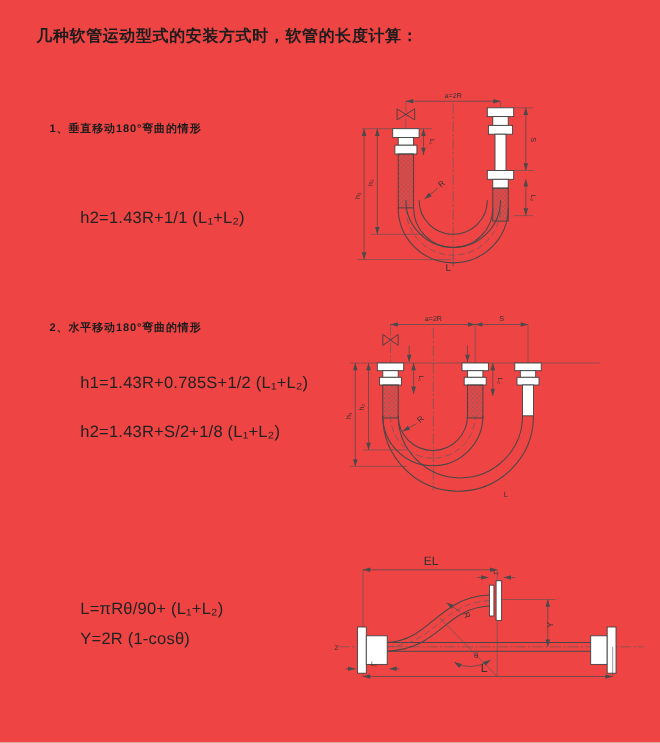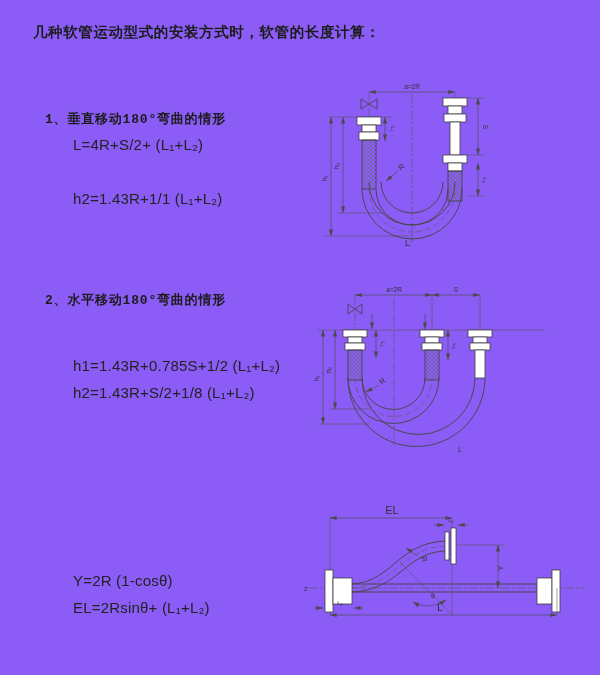--- a/index.html
+++ b/index.html
@@ -1,27 +1,27 @@
 <!DOCTYPE html>
 <html><head>
 <meta charset="utf-8">
 <style>
   html,body { margin:0; padding:0; background:#e8e8e8; }
   .page {
-    position:relative; width:600px; height:675px; background:#8b5cf6;
+    position:relative; width:600px; height:675px; background:#ef4444;
     font-family:"Liberation Sans", sans-serif; color:#1c1c1c;
     overflow:hidden; margin:0 auto;
   }
   .title {
     position:absolute; left:33px; top:23px;
     font-size:14.5px; font-weight:bold; letter-spacing:0.6px; white-space:nowrap;
   }
   .sec-heading {
     position:absolute; left:45px;
-    font-size:13px; font-weight:bold; letter-spacing:0.8px; white-space:nowrap;font-family:Liberation Mono, monospace;
+    font-size:10px; font-weight:bold; letter-spacing:0.8px; white-space:nowrap;
   }
   .formula {
     position:absolute; left:73px;
     font-size:15px; font-weight:normal; letter-spacing:0.2px; white-space:nowrap;
     color:#222;
   }
   svg { position:absolute; overflow:visible; }
   svg text { font-family:"Liberation Sans", sans-serif; fill:#333; }
   .dline   { stroke:#4a4a4a; stroke-width:0.65; fill:none; }   
   .xline   { stroke:#555;    stroke-width:0.55; fill:none; }   
@@ -32,29 +32,28 @@
   .hatchr  { stroke:#3f3f3f; stroke-width:0.8; }
 </style>
 </head>
 <body>
 
 <div class="page">
 
   <div class="title">几种软管运动型式的安装方式时，软管的长度计算：</div>
 
   <div class="sec-heading" style="top:110px">1、垂直移动180°弯曲的情形</div>
-  <div class="formula" style="top:136px">L=4R+S/2+ (L₁+L₂)</div>
   <div class="formula" style="top:190px">h2=1.43R+1/1 (L₁+L₂)</div>
 
   <div class="sec-heading" style="top:291px">2、水平移动180°弯曲的情形</div>
-  <div class="formula" style="top:357px">h1=1.43R+0.785S+1/2 (L₁+L₂)</div>
+  <div class="formula" style="top:340px">h1=1.43R+0.785S+1/2 (L₁+L₂)</div>
   <div class="formula" style="top:384px">h2=1.43R+S/2+1/8 (L₁+L₂)</div>
 
+  <div class="formula" style="top:545px">L=πRθ/90+ (L₁+L₂)</div>
   <div class="formula" style="top:572px">Y=2R (1-cosθ)</div>
-  <div class="formula" style="top:599px">EL=2Rsinθ+ (L₁+L₂)</div>
 
   <svg style="left:315px; top:70px" width="185" height="185" viewBox="0 0 185 185">
     <defs>
       <marker id="arrA" viewBox="0 0 10 10" refX="9.3" refY="5" markerUnits="userSpaceOnUse" markerWidth="7.5" markerHeight="7.5" orient="auto-start-reverse">
         <path d="M0.5,2.2 L9.3,5 L0.5,7.8 Z" fill="#4a4a4a"></path>
       </marker>
       <pattern id="hatchA" width="4" height="4" patternUnits="userSpaceOnUse">
         <path d="M0,4 L4,0 M0,0 L4,4" stroke="#666" stroke-width="0.45"></path>
       </pattern>
     </defs>

